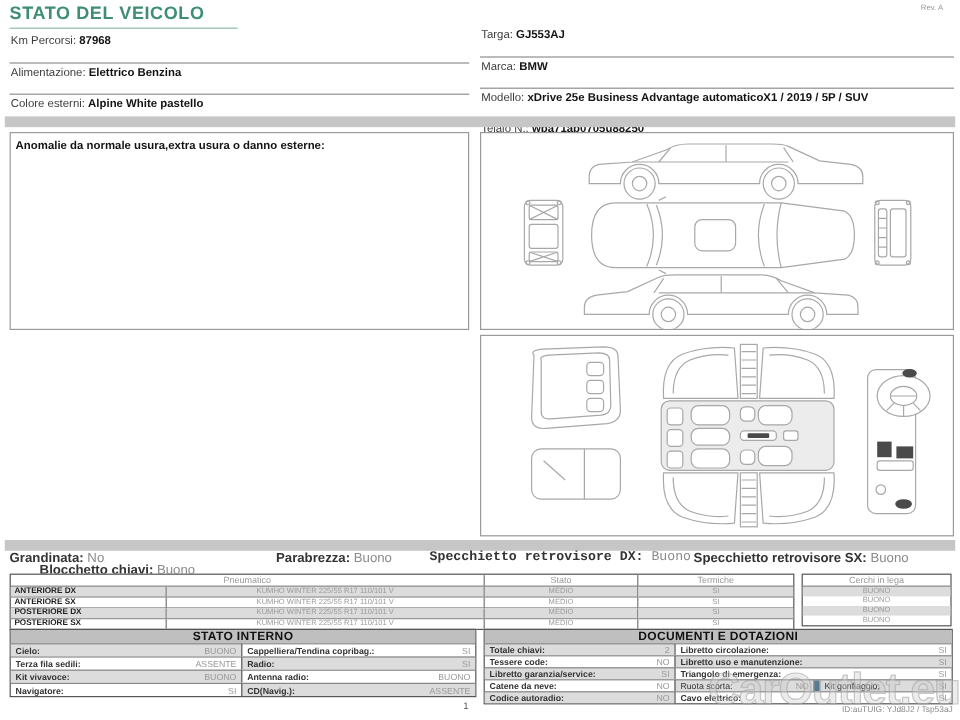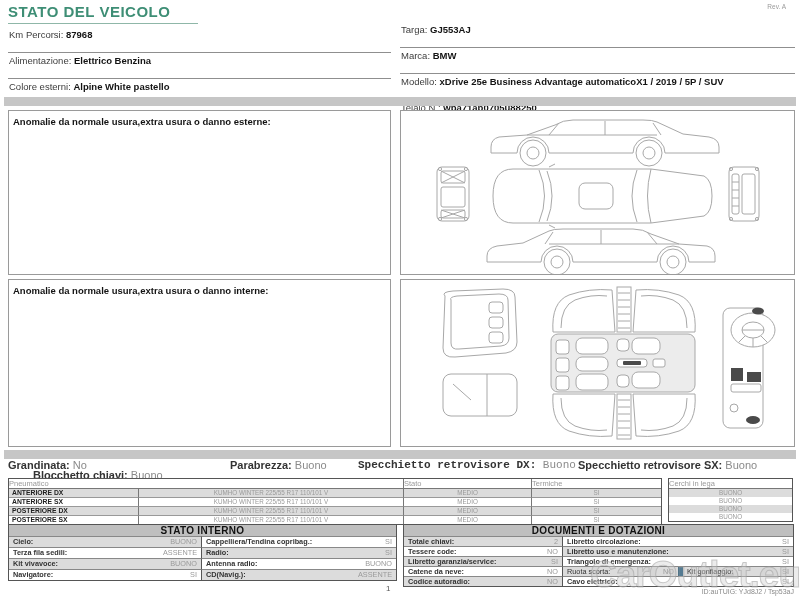--- a/index.html
+++ b/index.html
@@ -27,40 +27,40 @@
   .b2r{left:400px;top:279px;width:393px;height:166px;}
   .dbox svg{position:absolute;left:0;top:0;}
 
   
   .cond{position:absolute;font-size:11px;line-height:9px;font-weight:bold;color:#333;white-space:nowrap;}
   .cond .val{font-weight:normal;color:#8a8a8a;}
 
   
   .tire-table{position:absolute;left:8px;top:478px;width:652px;border:1px solid #555;display:grid;grid-template-columns:130px 265px 128px 1fr;background:#fff;}
   .cerchi-table{position:absolute;left:668px;top:478px;width:123px;border:1px solid #555;display:grid;grid-template-columns:1fr;background:#fff;}
-  .tt-h{height:9px;line-height:9px;font-size:7.5px;color:#9a9a9a;text-align:left;border-bottom:1px solid #777;}
+  .tt-h{height:9px;line-height:9px;font-size:7.5px;color:#9a9a9a;text-align:center;border-bottom:1px solid #777;}
   .tt-h-pn{grid-column:1/3;border-right:1px solid #777;}
   .tt-h-st{border-right:1px solid #777;}
   .tt-c{height:8px;line-height:8px;border-bottom:1px solid #999;}
   .tt-c:nth-last-child(-n+4){border-bottom:none;}
   .cerchi-table .tt-c:last-child{border-bottom:none;}
   .tt-pos{font-size:6.8px;font-weight:bold;color:#222;padding-left:3px;border-right:1px solid #777;}
   .tt-val{font-size:6.3px;color:#9a9a9a;text-align:center;}
   .tt-mid{border-right:1px solid #777;}
   .sh{background:#dcdcdc;}
 
   
   .btable{position:absolute;top:524px;border:1px solid #555;background:#fff;}
   .si{left:8px;width:387px;}
   .doc{left:403px;width:389px;}
   .bar-title{height:11px;line-height:11px;background:#bfbfbf;text-align:center;font-size:10px;font-weight:bold;color:#111;letter-spacing:.3px;}
   .bgrid{display:grid;}
   .si .bgrid{grid-template-columns:192px 1fr;}
   .doc .bgrid{grid-template-columns:158px 1fr;}
-  .bcell{display:flex;justify-content:space-between;padding:0 4px;border-top:1px solid #888;gap:24px;}
+  .bcell{display:flex;justify-content:space-between;align-items:center;padding:0 4px;border-top:1px solid #888;gap:24px;}
   .si .bcell{height:10px;}
   .doc .bcell{height:9px;}
   .bcell.R{border-left:1px solid #555;}
   .bcell .lab{font-size:7.3px;font-weight:bold;color:#333;white-space:nowrap;overflow:hidden;}
   .bcell .val{font-size:7.3px;color:#9a9a9a;padding-left:4px;}
   .splitcell{display:grid;grid-template-columns:1fr 1fr;border-top:1px solid #888;border-left:1px solid #555;}
   .splitcell .sub{display:flex;justify-content:space-between;align-items:center;padding:0 4px;height:9px;}
   .splitcell .sub+.sub{border-left:5px solid #0c4a6e;}
   .splitcell .lab{font-size:7.3px;font-weight:normal;color:#333;white-space:nowrap;}
   .splitcell .val{font-size:7.3px;color:#9a9a9a;}
@@ -154,23 +154,20 @@
         <line x1="66" y1="16" x2="196" y2="16"></line>
         <path d="M70,4 L62,16 M118,2 L118,16 M164,4 L174,16"></path>
         <circle class="fillw" cx="74" cy="34" r="13"></circle>
           <circle cx="74" cy="34" r="6"></circle>
         <circle class="fillw" cx="190" cy="34" r="13"></circle>
           <circle cx="190" cy="34" r="6"></circle>
       </g>
     </svg>
   </div>
 
-  <div class="dbox b2l">
-    <div class="dbox-label">Anomalie da normale usura,extra usura o danno interne:</div>
-  </div>
 
   <div class="dbox b2r">
     <svg width="393" height="166" viewBox="0 0 393 166">
 
       <g>
         <path class="fillw" d="M44,16 Q40,12 52,11 L102,9 Q114,9 114,17 L116,62 Q116,71 105,73 L54,77 Q42,78 42,68 Z"></path>
         <path d="M50,20 Q48,17 56,16 L98,14 Q107,14 107,20 L108,58 Q108,65 100,66 L58,69 Q50,70 50,63 Z"></path>
         <rect x="88" y="22" width="14" height="11" rx="3"></rect>
         <rect x="88" y="37" width="14" height="11" rx="3"></rect>
         <rect x="88" y="52" width="14" height="11" rx="3"></rect>

